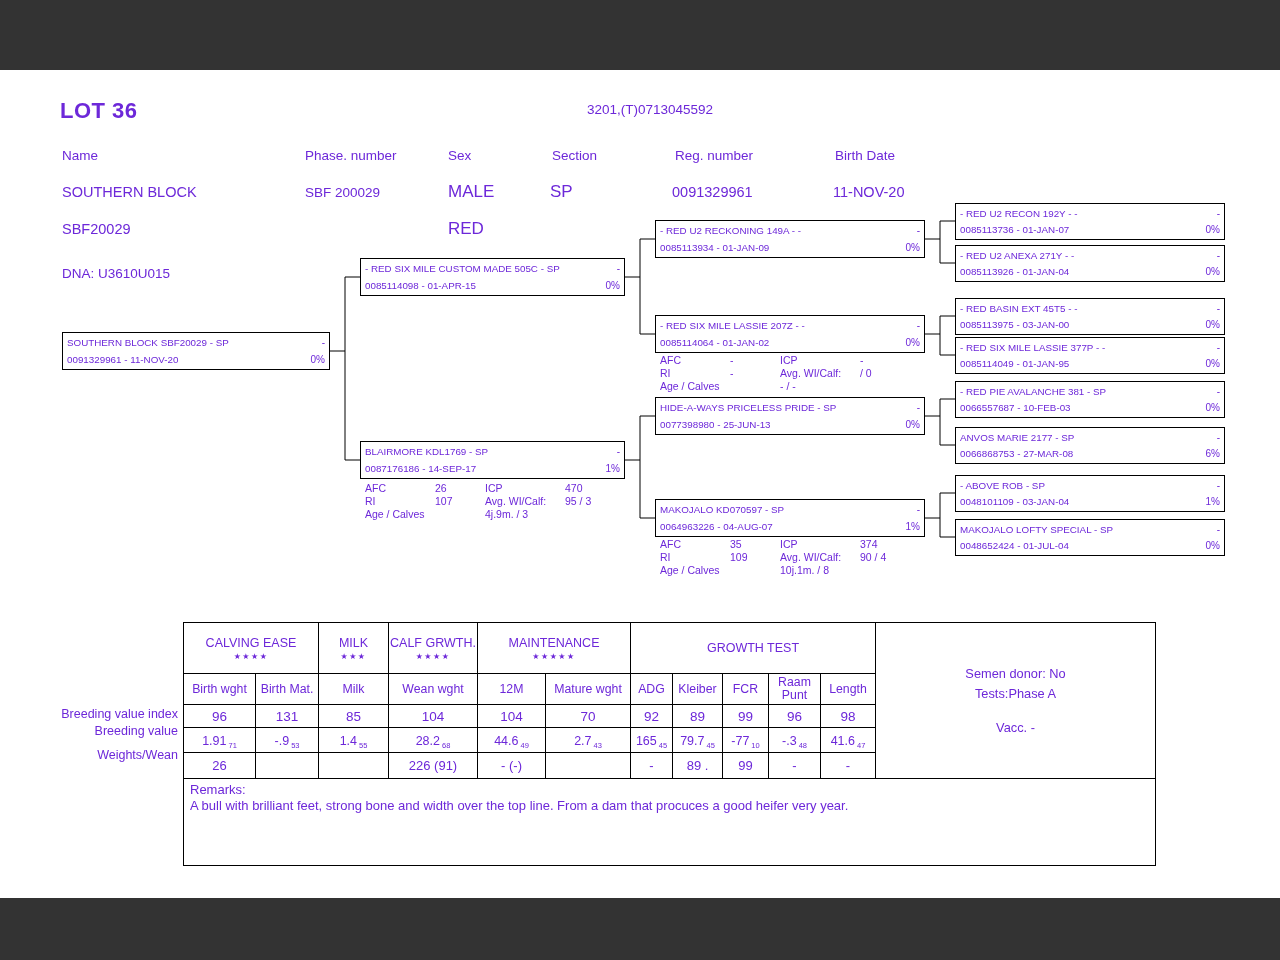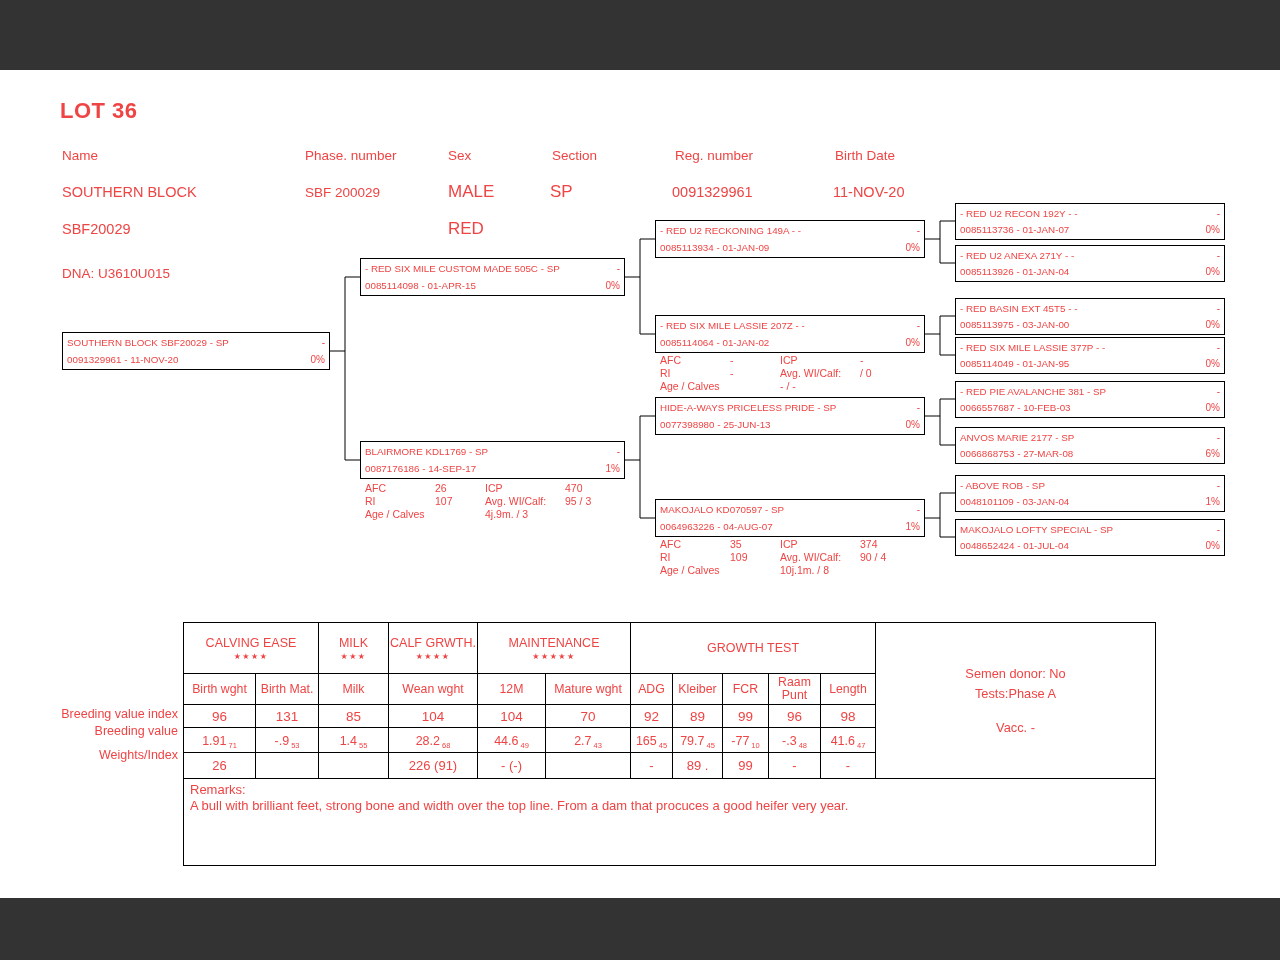--- a/index.html
+++ b/index.html
@@ -1,18 +1,18 @@
 <!DOCTYPE html>
 <html><head>
 <meta charset="utf-8">
 <style>
   html,body { margin:0; padding:0; background:#fff; }
   .page {
     position:relative; width:1280px; height:960px; overflow:hidden;
-    background:#fff; font-family:"Liberation Sans", sans-serif; color:#ef4444;
+    background:#fff; font-family:"Liberation Sans", sans-serif; color:#6d28d9;
   }
   .bar { position:absolute; left:0; width:1280px; background:#333333; }
   .bar-top { top:0; height:70px; }
   .bar-bottom { top:898px; height:62px; }
 
   .abs { position:absolute; }
 
   .lot-title { left:60px; top:98px; font-size:22px; font-weight:bold; letter-spacing:0.5px; }
   .address { left:270px; top:100px; width:760px; text-align:center; font-size:13.5px; line-height:20px; }
 
@@ -61,20 +61,21 @@
 </style>
 </head>
 <body>
 
 <div class="page">
   <div class="bar bar-top"></div>
   <div class="bar bar-bottom"></div>
 
   <div class="abs lot-title">LOT 36</div>
   <div class="abs address">
+    <div>3201,(T)0713045592</div>
   </div>
 
 
   <div class="abs fld-label" style="left:62px; top:148px;">Name</div>
   <div class="abs fld-label" style="left:305px; top:148px;">Phase. number</div>
   <div class="abs fld-label" style="left:448px; top:148px;">Sex</div>
   <div class="abs fld-label" style="left:552px; top:148px;">Section</div>
   <div class="abs fld-label" style="left:675px; top:148px;">Reg. number</div>
   <div class="abs fld-label" style="left:835px; top:148px;">Birth Date</div>
 
@@ -294,21 +295,21 @@
         <span class="pdash">-</span>
       </div>
     <div class="pbox-row">
         <span class="pid">0048652424 - 01-JUL-04</span>
         <span class="ppct">0%</span>
       </div>
   </div>
 
   <div class="row-label" style="top:673px;margin-top:34px;">Breeding value index</div>
   <div class="row-label" style="top:724px;">Breeding value</div>
-  <div class="row-label" style="top:748px;">Weights/Index</div>
+  <div class="row-label" style="top:748px;">Weights/Wean</div>
 
   <table class="gtable">
     <colgroup>
       <col style="width:72px">
         <col style="width:63px">
         <col style="width:70px">
         <col style="width:89px">
       <col style="width:68px">
         <col style="width:85px">
         <col style="width:42px">

